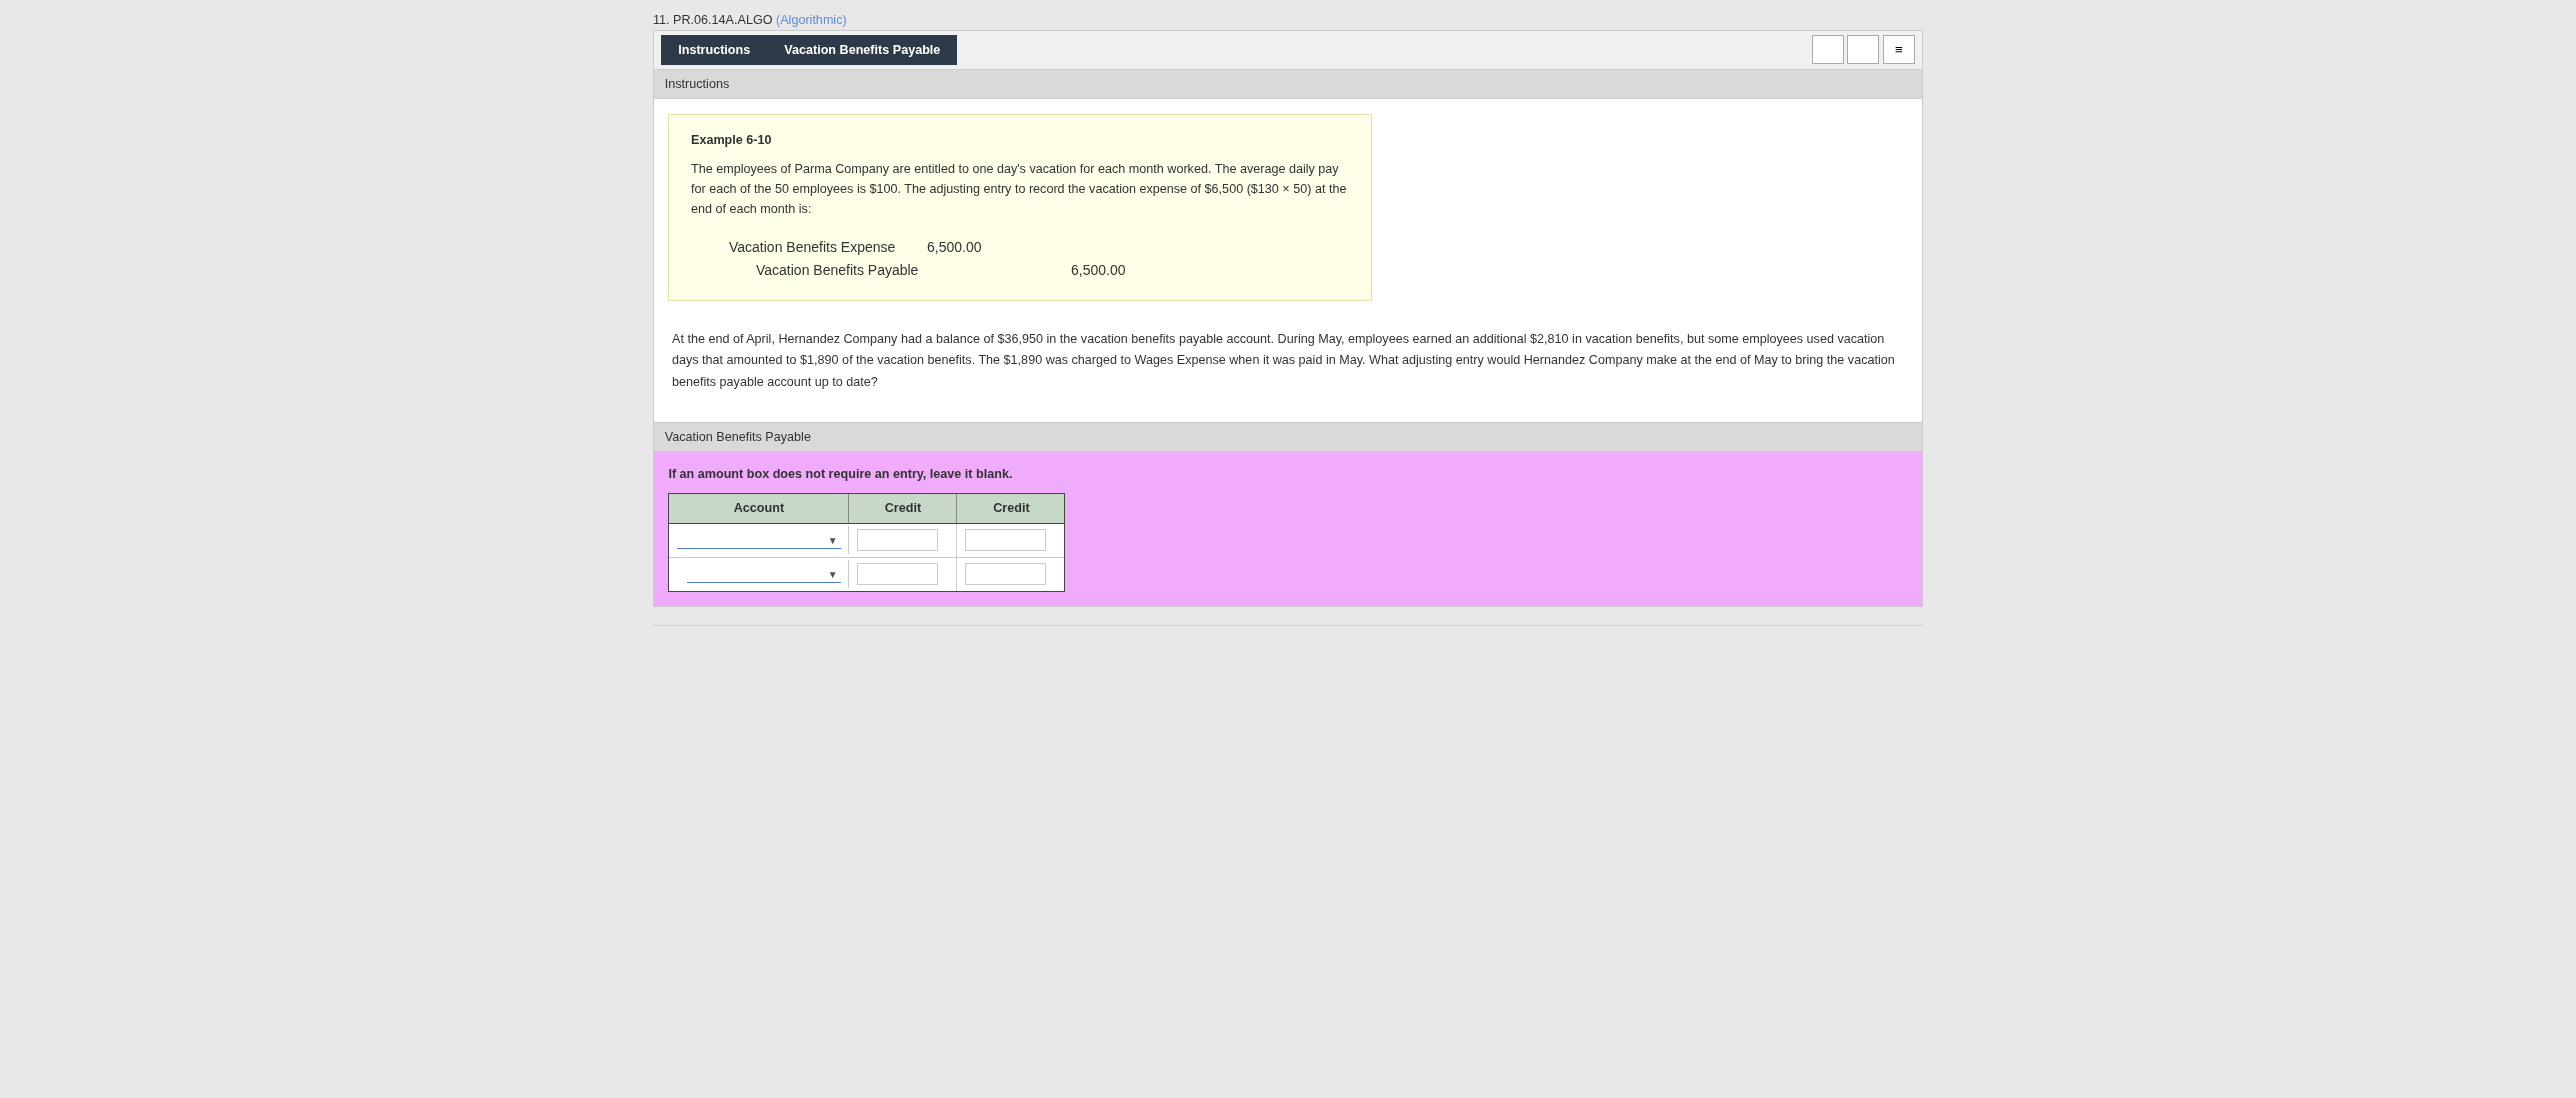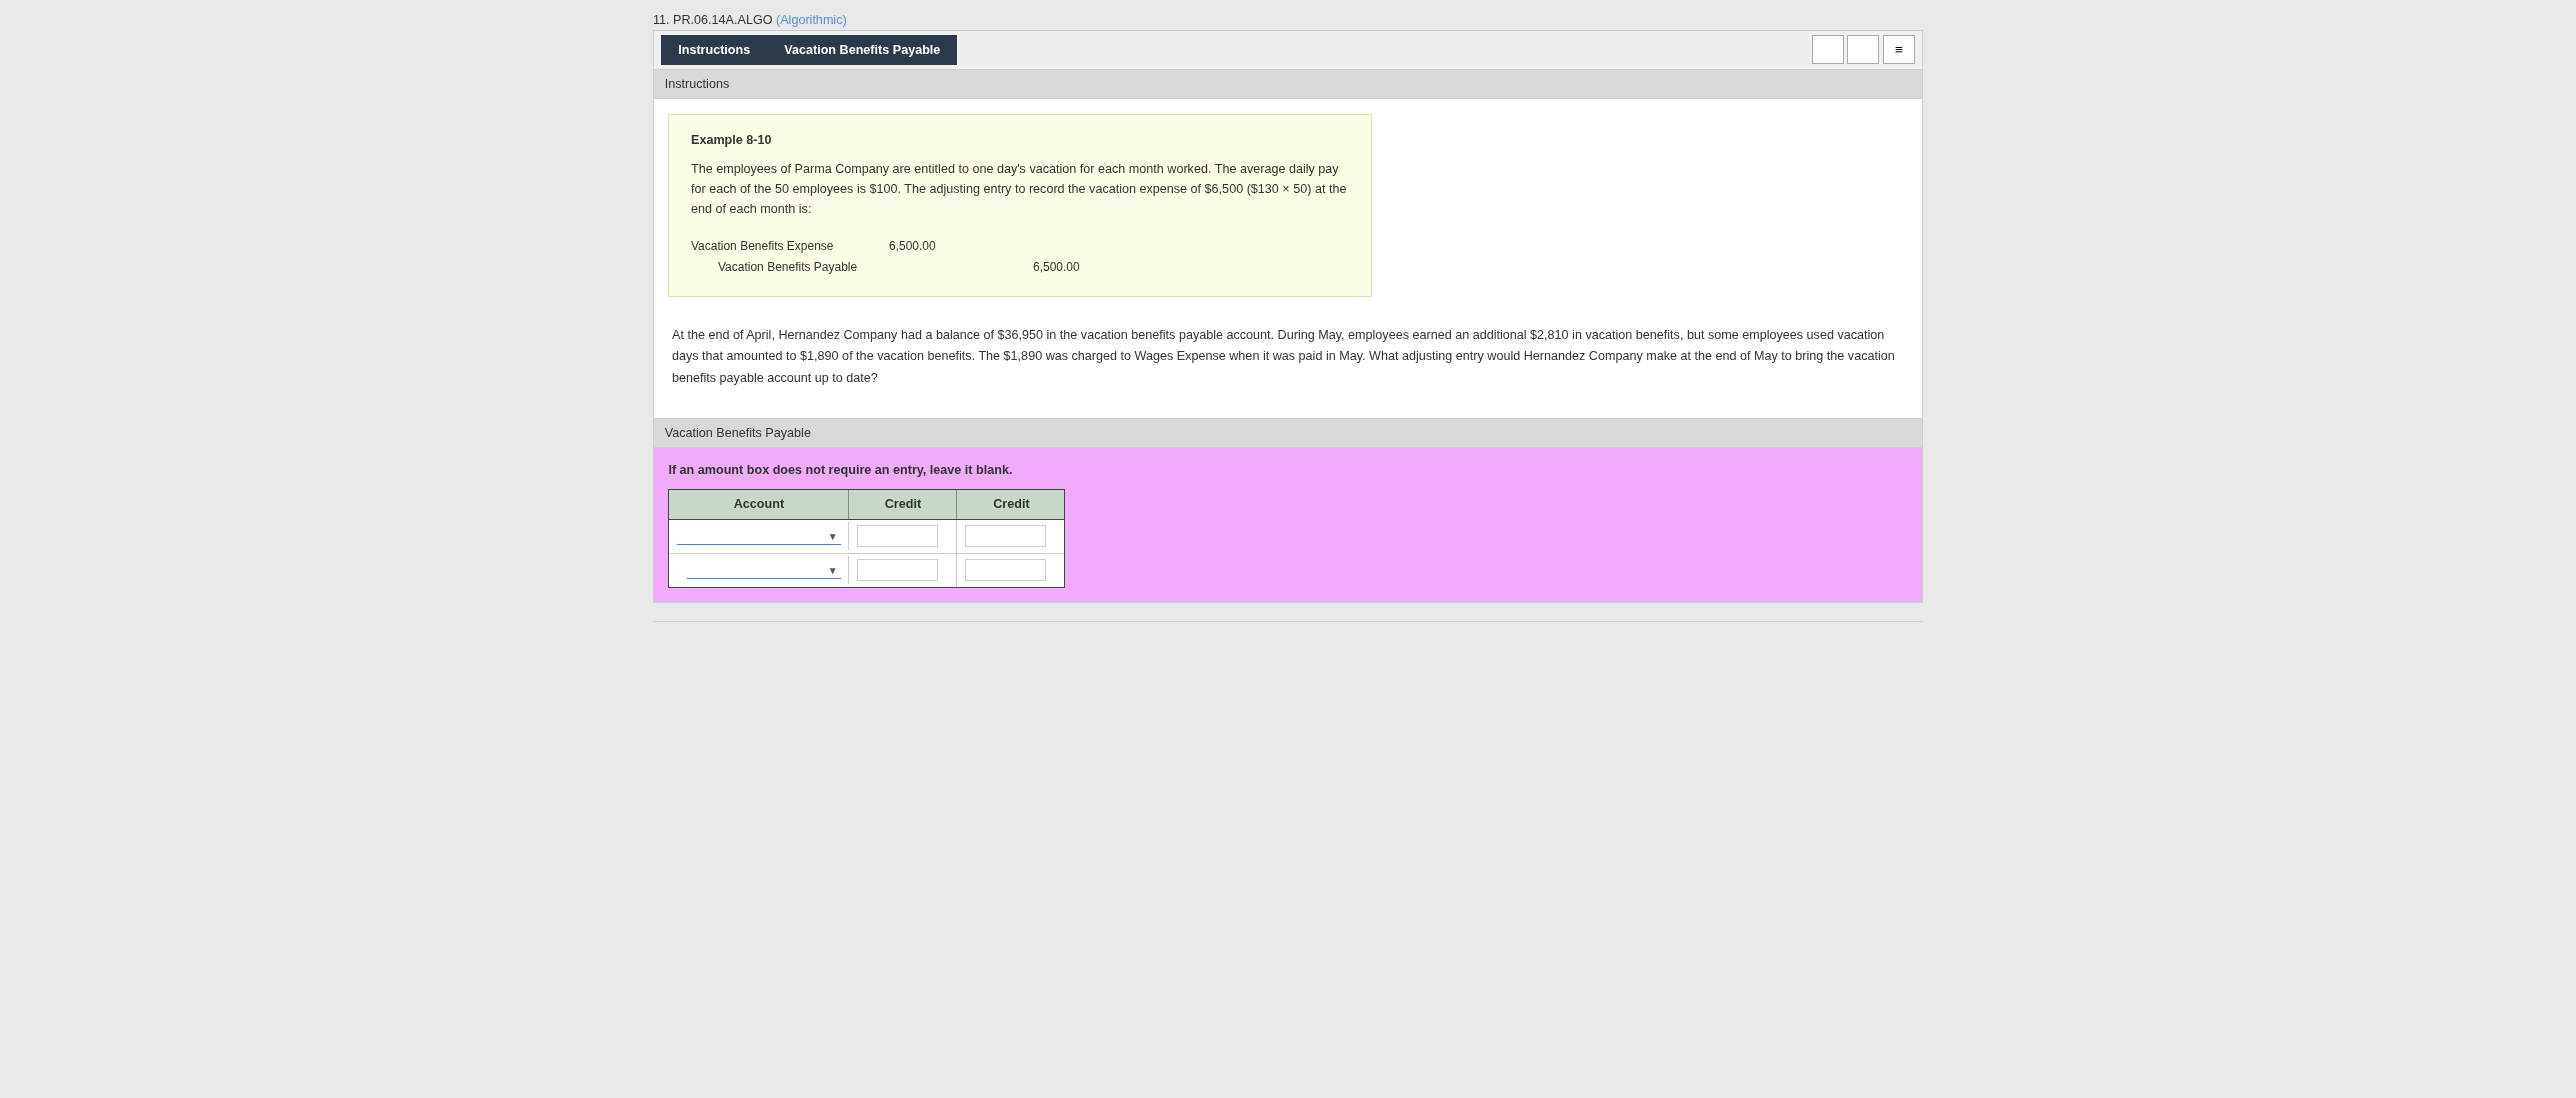--- a/index.html
+++ b/index.html
@@ -117,21 +117,22 @@
     }
 
     .example-text {
       font-size: 12.6px;
       line-height: 1.6;
       margin-bottom: 16px;
     }
 
     .journal-table {
       width: 100%;
-      font-size: 12px;
+      font-size: 14px;
+      margin-left: 38px;
     }
 
     .journal-row {
       display: flex;
       padding: 3.6px 0;
     }
 
     .journal-account {
       flex: 0 0 198px;
     }
@@ -296,21 +297,21 @@
 
   <div class="main-content">
 
     <div class="section-header">
       <span>Instructions</span>
     </div>
 
     <div class="instructions-body">
 
       <div class="example-box">
-        <div class="example-title">Example 8-10</div>
+        <div class="example-title">Example 6-10</div>
         <div class="example-text">The employees of Parma Company are entitled to one day's vacation for each month worked. The average daily pay for each of the 50 employees is $100. The adjusting entry to record the vacation expense of $6,500 ($130 × 50) at the end of each month is:</div>
 
         <div class="journal-table">
           <div class="journal-row">
             <div class="journal-account">Vacation Benefits Expense</div>
             <div class="journal-debit">6,500.00</div>
             <div class="journal-credit"></div>
           </div>
           <div class="journal-row">
             <div class="journal-account indented">Vacation Benefits Payable</div>

